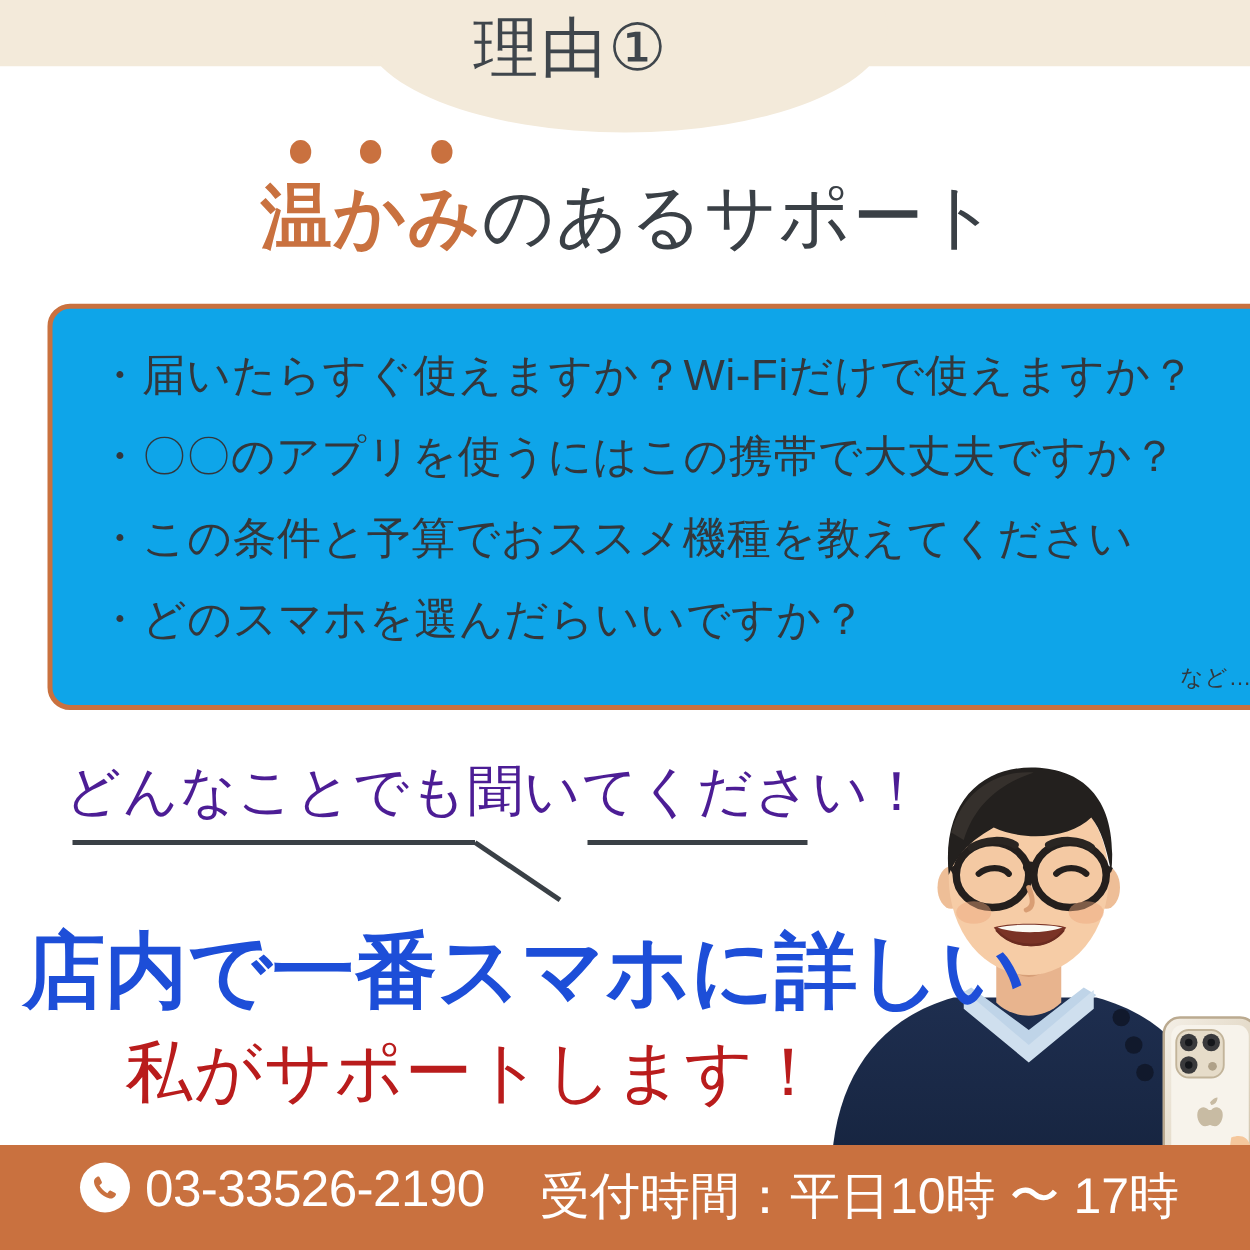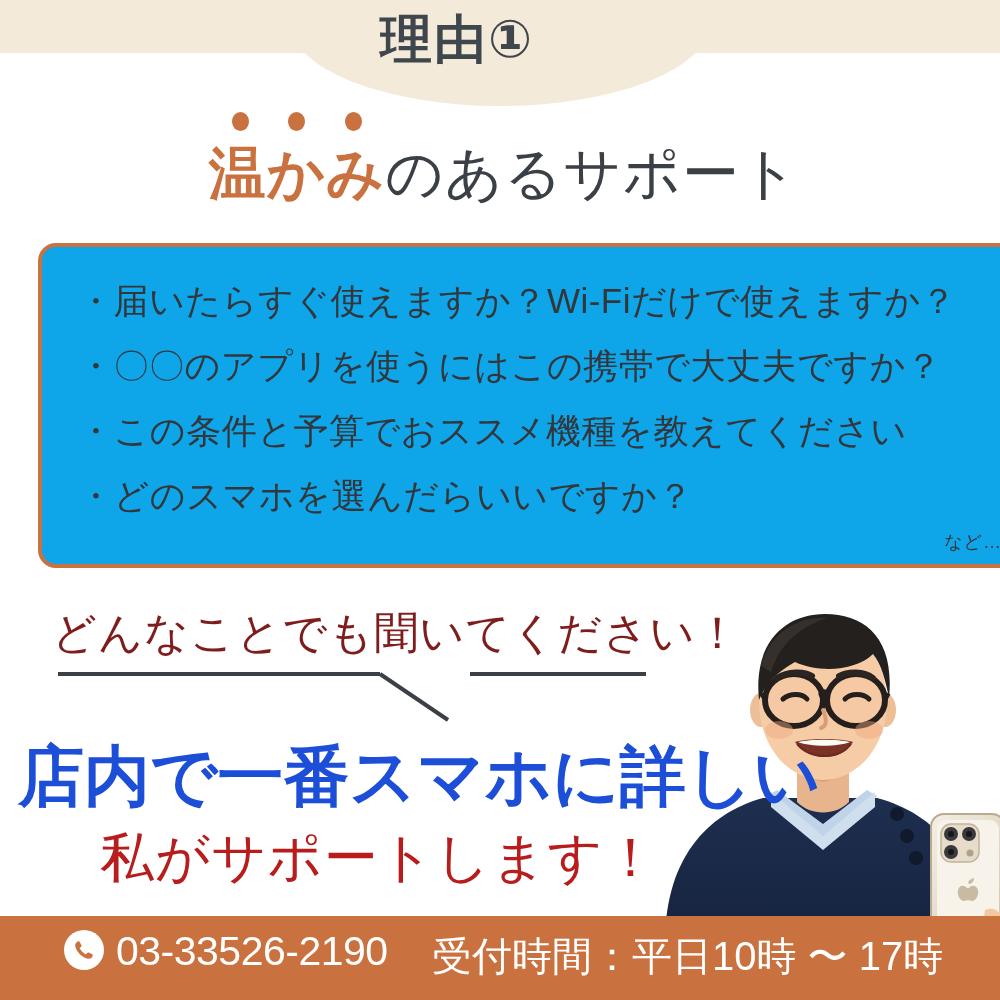--- a/index.html
+++ b/index.html
@@ -36,21 +36,21 @@
     background: #F3EADA;
     border-radius: 50%;
     z-index: 1;
   }
   .header-title {
     position: absolute;
     left: 0; top: 12px;
     width: 914px;
     text-align: center;
     font-size: 52px;
-    font-weight: bold;
+    font-weight: normal;
     letter-spacing: 2px;
     color: #3F464C;
     z-index: 3;
     line-height: 1.05;
   }
 
   
   .dots {
     position: absolute;
     left: 232px;
@@ -127,21 +127,21 @@
     letter-spacing: 1px;
     z-index: 3;
   }
 
   
   .ask-line {
     position: absolute;
     left: 52px;
     top: 604px;
     font-size: 44px;
-    color: #7f1d1d;
+    color: #4c1d95;
     letter-spacing: 1px;
     white-space: nowrap;
     z-index: 3;
   }
 
   
   .speech-tail {
     position: absolute;
     left: 50px;
     top: 668px;

